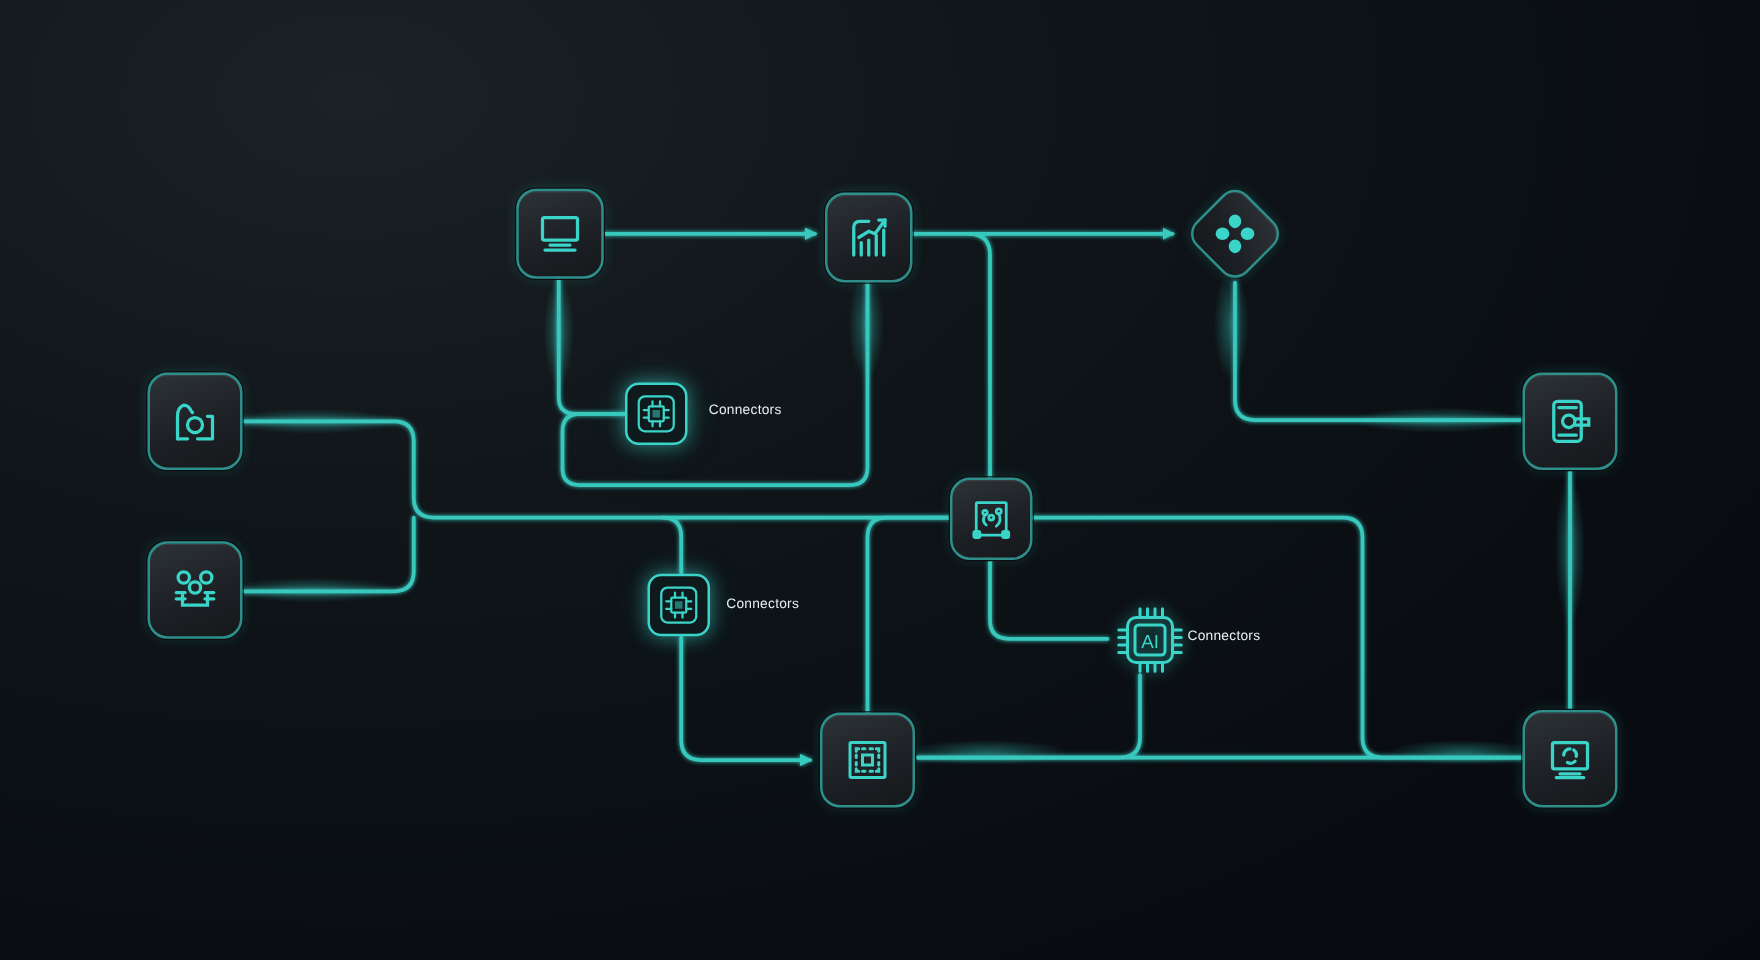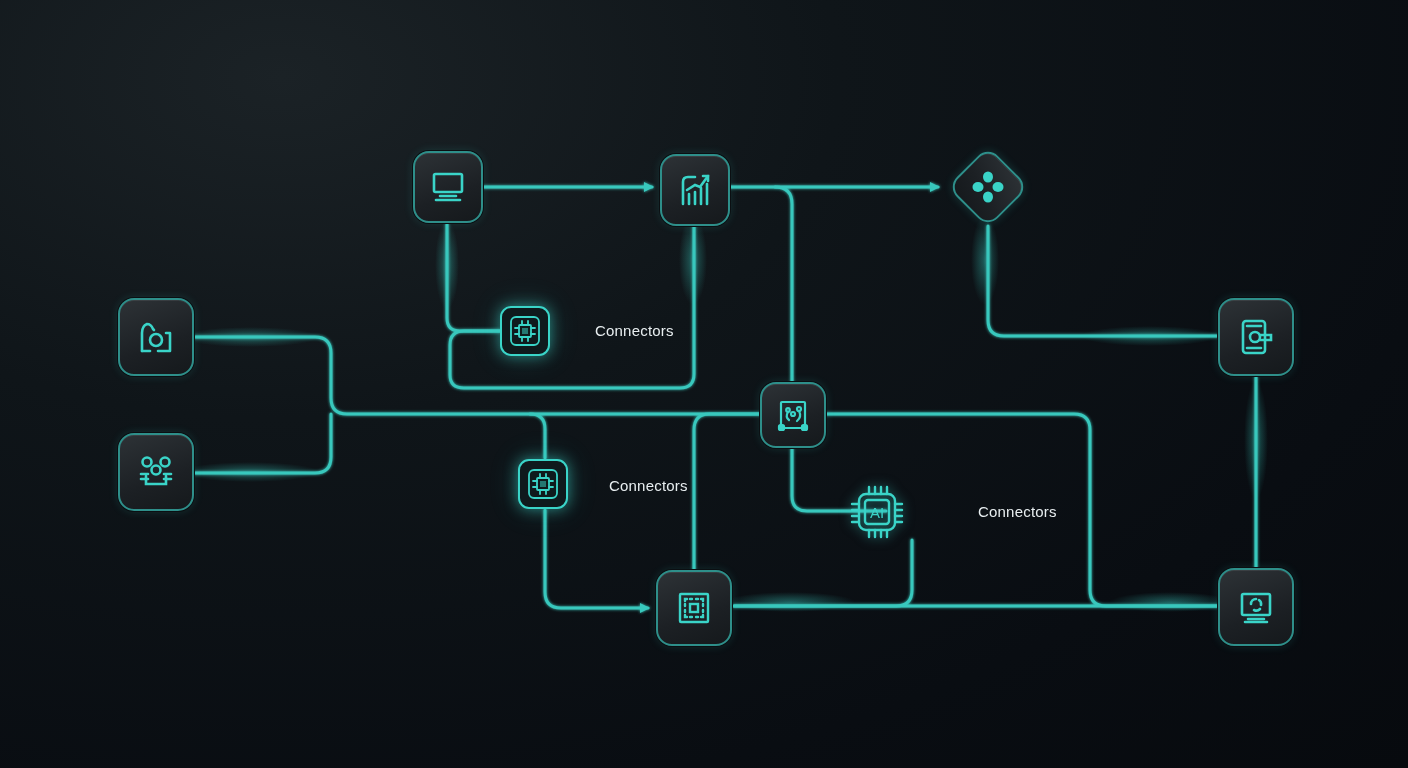--- a/index.html
+++ b/index.html
@@ -34,23 +34,22 @@
     position: absolute; width: 50px; height: 50px; border-radius: 11px;
     border: 2px solid #3ad4c8; box-sizing: border-box;
     background: #0f1a1d;
     box-shadow: 0 0 14px rgba(58,212,200,0.55), 0 0 30px rgba(58,212,200,0.2);
     display: flex; align-items: center; justify-content: center; cursor: pointer;
   }
   .chip svg { width: 34px; height: 34px; }
   .ai-chip { position: absolute; width: 60px; height: 60px; cursor: pointer; }
   .ai-chip svg { width: 60px; height: 60px; filter: drop-shadow(0 0 6px rgba(58,212,200,0.6)); }
   .label {
-    position: absolute; color: #e8eef0; font-size: 15px; letter-spacing: 0.2px;
+    position: absolute; color: #e8eef0; font-size: 11px; letter-spacing: 0.2px;
     white-space: nowrap;
-    margin-left: 28px;
   }
 </style>
 </head>
 <body>
 
 <svg id="diagram" width="1408" height="768" viewBox="0 0 1408 768">
   <defs>
     <marker id="arrow" markerWidth="10" markerHeight="10" refX="8" refY="5" orient="auto" markerUnits="userSpaceOnUse">
       <path d="M0,0 L10,5 L0,10 z" fill="#38c8bd"></path>
     </marker>
@@ -214,21 +213,21 @@
 <div class="chip" style="left:518px;top:459px;">
   <svg viewBox="0 0 34 34" fill="none" stroke="#3ad4c8" stroke-width="1.8" stroke-linecap="round">
     <rect x="3" y="3" width="28" height="28" rx="5"></rect>
     <rect x="11" y="11" width="12" height="12" rx="1"></rect>
     <path d="M14,11 L14,7 M20,11 L20,7 M14,23 L14,27 M20,23 L20,27 M11,14 L7,14 M11,20 L7,20 M23,14 L27,14 M23,20 L27,20"></path>
     <rect x="14" y="14" width="6" height="6" fill="#3ad4c8" opacity="0.5" stroke="none"></rect>
   </svg>
 </div>
 <div class="label" style="left:581px;top:477px;">Connectors</div>
 
-<div class="ai-chip" style="left:847px;top:482px;">
+<div class="ai-chip" style="left:890px;top:482px;">
   <svg viewBox="0 0 60 60" fill="none" stroke="#3ad4c8" stroke-width="2.4" stroke-linecap="round">
     <rect x="12" y="12" width="36" height="36" rx="7"></rect>
     <rect x="18" y="18" width="24" height="24" rx="3"></rect>
     <path d="M22,12 L22,5 M28,12 L28,5 M34,12 L34,5 M40,12 L40,5"></path>
     <path d="M22,48 L22,55 M28,48 L28,55 M34,48 L34,55 M40,48 L40,55"></path>
     <path d="M12,22 L5,22 M12,28 L5,28 M12,34 L5,34 M12,40 L5,40"></path>
     <path d="M48,22 L55,22 M48,28 L55,28 M48,34 L55,34 M48,40 L55,40"></path>
     <text x="30" y="36" text-anchor="middle" fill="#3ad4c8" stroke="none" font-family="Liberation Sans, sans-serif" font-size="15">AI</text>
   </svg>
 </div>

